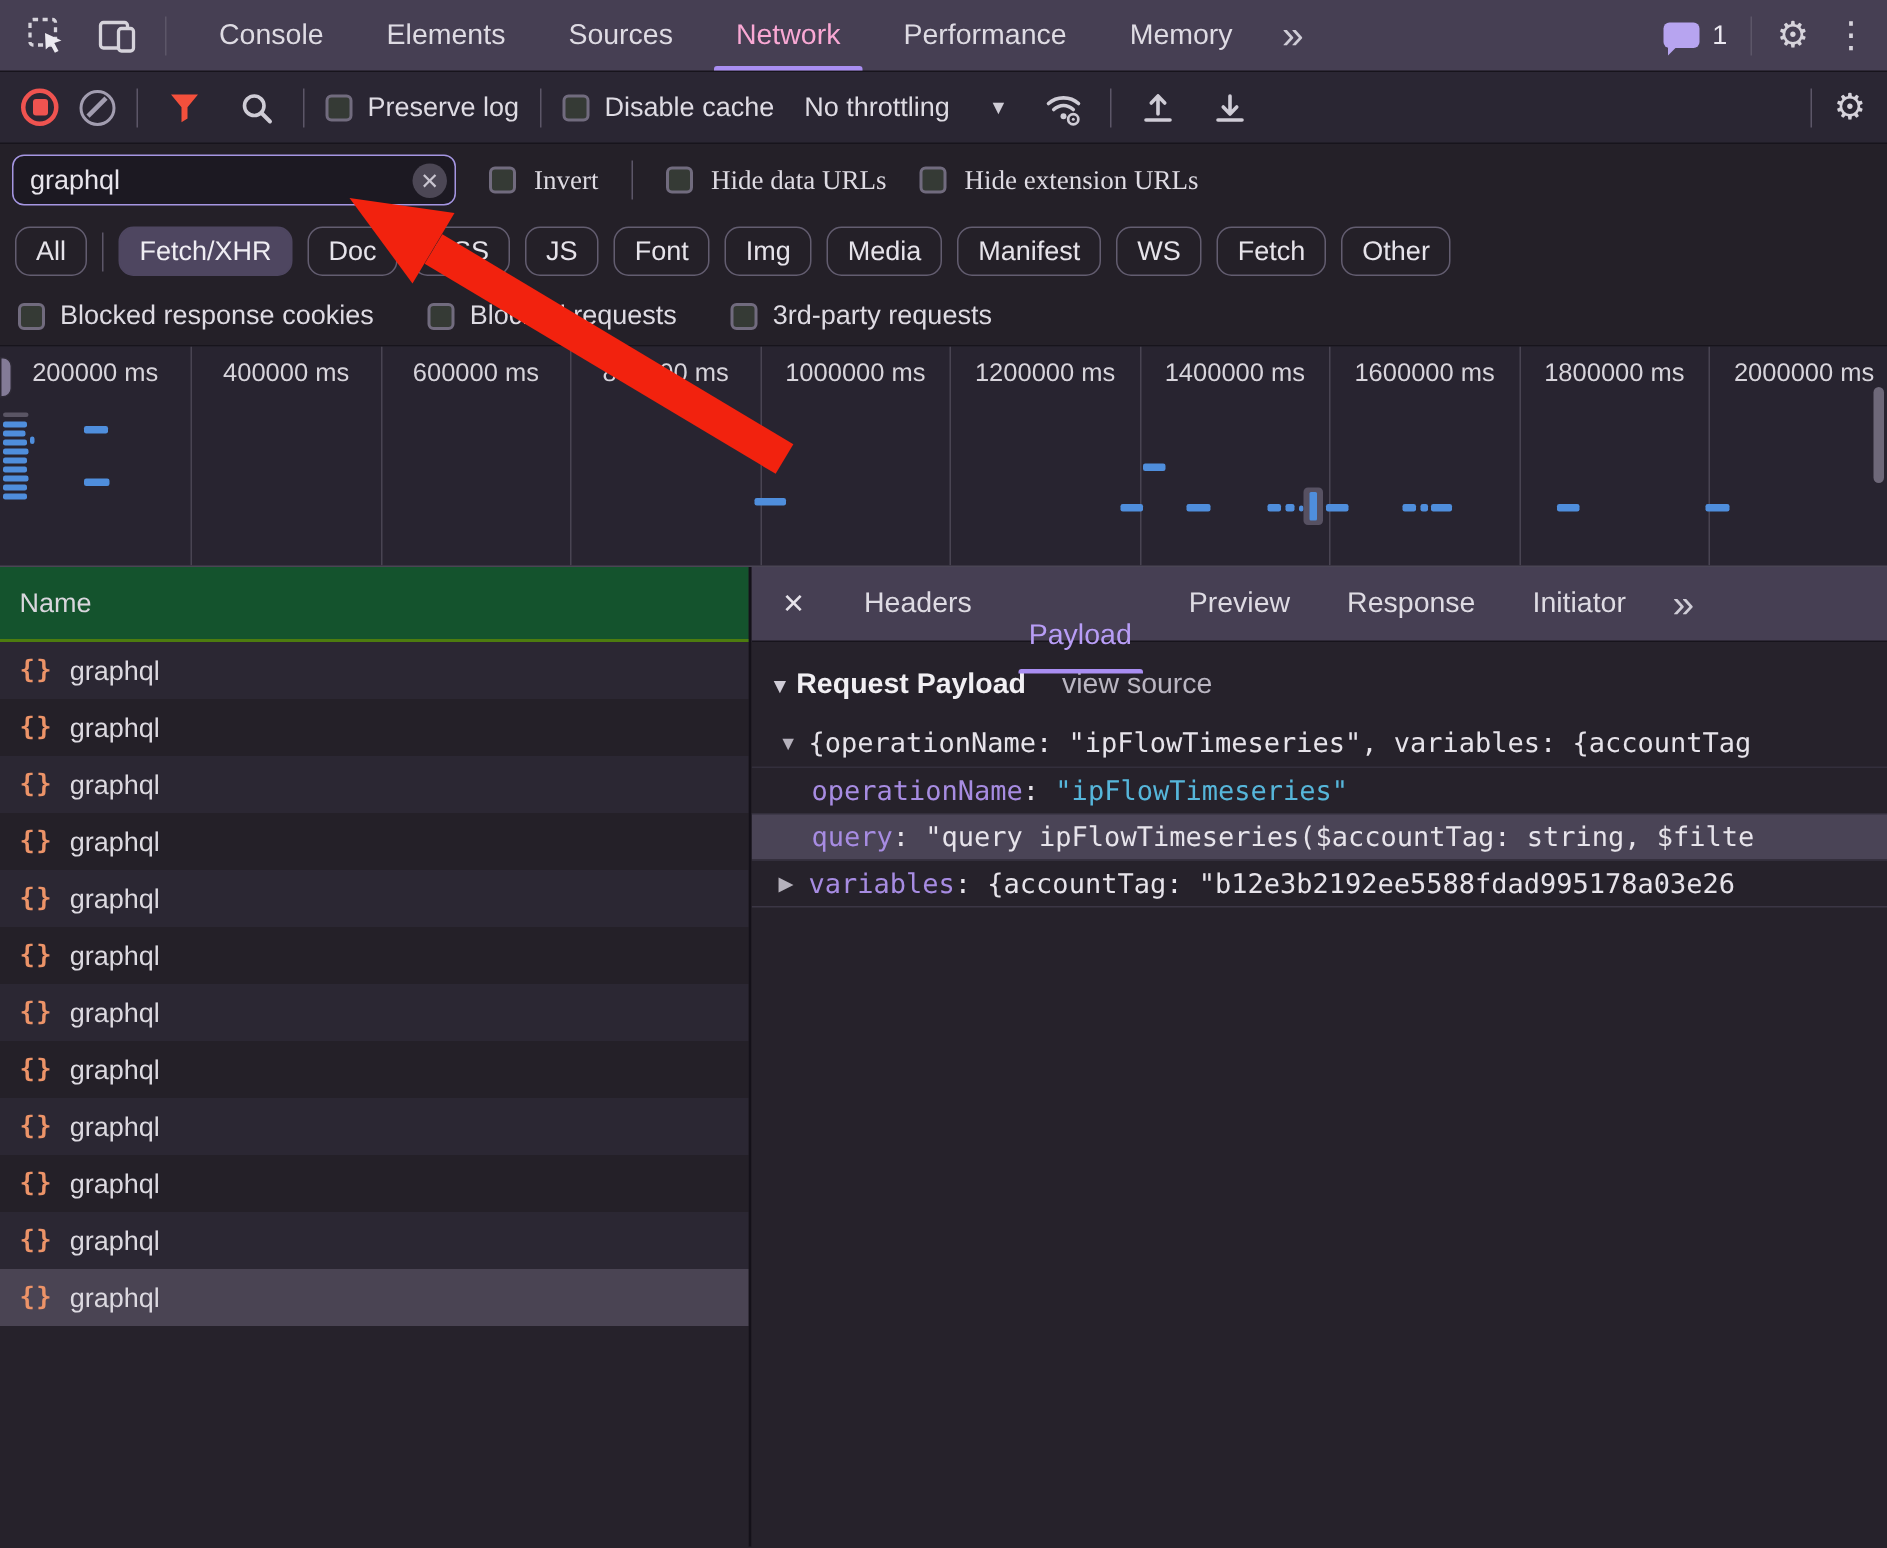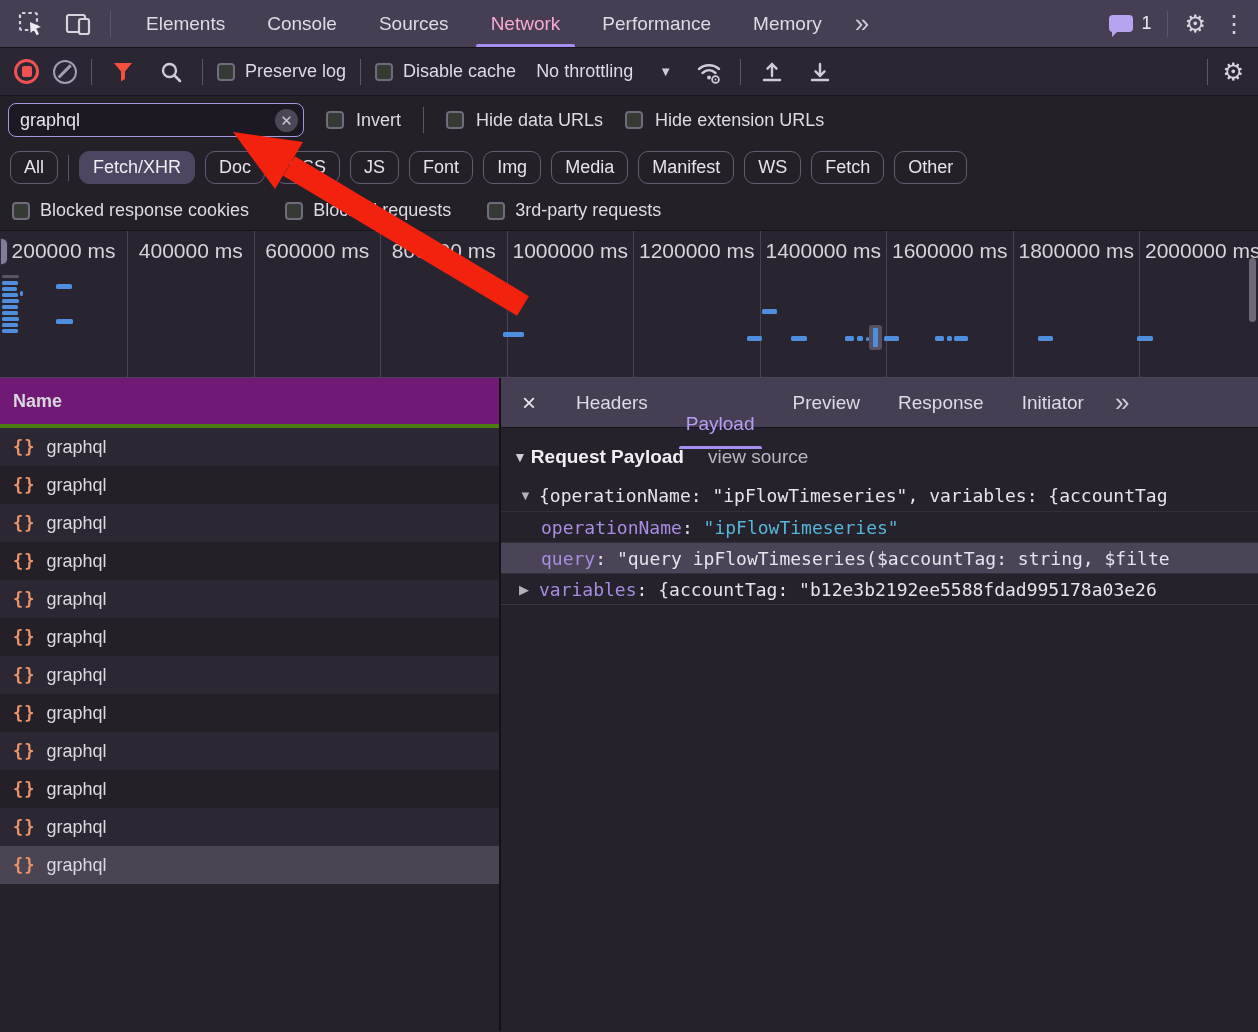--- a/index.html
+++ b/index.html
@@ -41,54 +41,54 @@
   .throttle .caret { font-size:13px; color:#cfccd6; }
   .toolbar .spacer { flex:1; }
 
   
   .filterrow { height:48px; background:#242028; display:flex; align-items:center; gap:22px; padding:0 8px; }
   .filter-input-wrap { position:relative; width:296px; }
   .filter-input { width:296px; height:34px; background:#1c1922; border:1.5px solid #a596e2; border-radius:8px;
                   color:#e8e5ec; font-size:18px; font-family:inherit; padding:0 34px 0 11px; outline:none; }
   .clear-btn { position:absolute; right:6px; top:6px; width:23px; height:23px; border-radius:50%;
                background:#4c4755; color:#c9c5d0; font-size:15px; display:flex; align-items:center; justify-content:center; }
-  .filterrow .check-item { gap:12px; }
+  .filterrow .check-item { gap:12px;font-family:Liberation Serif, serif; }
 
   
   .chipsrow { height:47px; background:#242028; display:flex; align-items:center; gap:10px; padding:0 10px; }
   .chip { height:33px; display:flex; align-items:center; padding:0 13px; border:1.5px solid #635d70;
           border-radius:10px; color:#e6e3ea; font-size:18px; font-weight:500; }
   .chip.selected { background:#4e4660; border-color:#4e4660; color:#efedf3; }
 
   
   .checksrow { height:40px; background:#242028; display:flex; align-items:center; gap:36px; padding:0 12px;
                border-bottom:1px solid #17141c; }
 
   
   .overview { position:relative; height:147px; background:#282430; border-bottom:1px solid #4a4554; overflow:hidden; }
   .ov-cols { position:absolute; inset:0; display:flex; }
   .ov-col { width:126.5px; flex:none; text-align:center; padding-top:8px; }
   .ov-col:first-child { width:127px; }
   .ov-col + .ov-col { border-left:1px solid #494452; }
-  .ov-label { font-size:21px; color:#d7d4db; white-space:nowrap; }
+  .ov-label { font-size:17px; color:#d7d4db; white-space:nowrap; }
   .ov-bars { position:absolute; inset:0; }
   .ov-bar { position:absolute; border-radius:1.5px; }
   .ov-bar.blue { background:#4f8edc; }
   .ov-bar.gray { background:#5a5564; }
   .ov-bar.marker { background:#575162; border-radius:3px; }
   .ov-marker-inner { width:5px; height:calc(100% - 6px); margin:3px auto 0; background:#4f8edc; border-radius:1px; }
   .ov-pill { position:absolute; left:0; top:7px; width:8px; height:27px; background:#837b97;
              border:1px solid #2e2a36; border-radius:0 6px 6px 0; }
   .ov-scroll { position:absolute; right:2px; top:27px; width:7px; height:64px; background:#6e6879; border-radius:4px; }
 
   
   .main { display:flex; height:653px; }
   .left-panel { width:501px; flex:none; border-right:2px solid #141119; display:flex; flex-direction:column; }
-  .name-header { height:50px; background:#701a75; border-bottom:4px solid #4d7c0f;
-                 display:flex; align-items:center; padding:0 13px; font-size:18px; color:#d9d6dd;font-weight:bold; }
+  .name-header { height:50px; background:#14532d; border-bottom:2px solid #4d7c0f;
+                 display:flex; align-items:center; padding:0 13px; font-size:18px; color:#d9d6dd; }
   .req-row { height:38px; display:flex; align-items:center; gap:11px; padding:0 13px;
              font-size:18px; color:#dcd9e0; }
   .req-row:nth-child(odd) { background:#2b2733; }
   .req-row:nth-child(even) { background:#242028; }
   .req-row.selected { background:#4a4453; }
   .json-icon { font-family:"DejaVu Sans Mono",monospace; font-size:17px; font-weight:bold; color:#ec9368; letter-spacing:1px; }
   .rows-filler { flex:1; background:#26222b; }
 
   .right-panel { flex:1; display:flex; flex-direction:column; overflow:hidden; background:#26222b; }
   .detail-tabs { height:50px; background:#463f53; border-bottom:1px solid #17141c;
@@ -132,22 +132,22 @@
       </span>
       <span class="icon-btn">
         <svg class="ic" width="28" height="26" viewBox="0 0 28 26">
           <rect x="2" y="4" width="18" height="17" rx="2" fill="none" stroke="#d6d3db" stroke-width="2.2"></rect>
           <rect x="14" y="8" width="10" height="15" rx="2" fill="#463f53" stroke="#d6d3db" stroke-width="2.2"></rect>
         </svg>
       </span>
       <span class="vdiv"></span>
     </div>
     <div class="tabs">
+      <div class="tab">Console</div>
       <div class="tab">Elements</div>
-      <div class="tab">Console</div>
       <div class="tab">Sources</div>
       <div class="tab active">Network</div>
       <div class="tab">Performance</div>
       <div class="tab">Memory</div>
       <span class="more-chevron">»</span>
     </div>
     <div class="tabbar-right">
       <span class="bubble-wrap">
         <span class="bubble"></span>
         <span>1</span>

